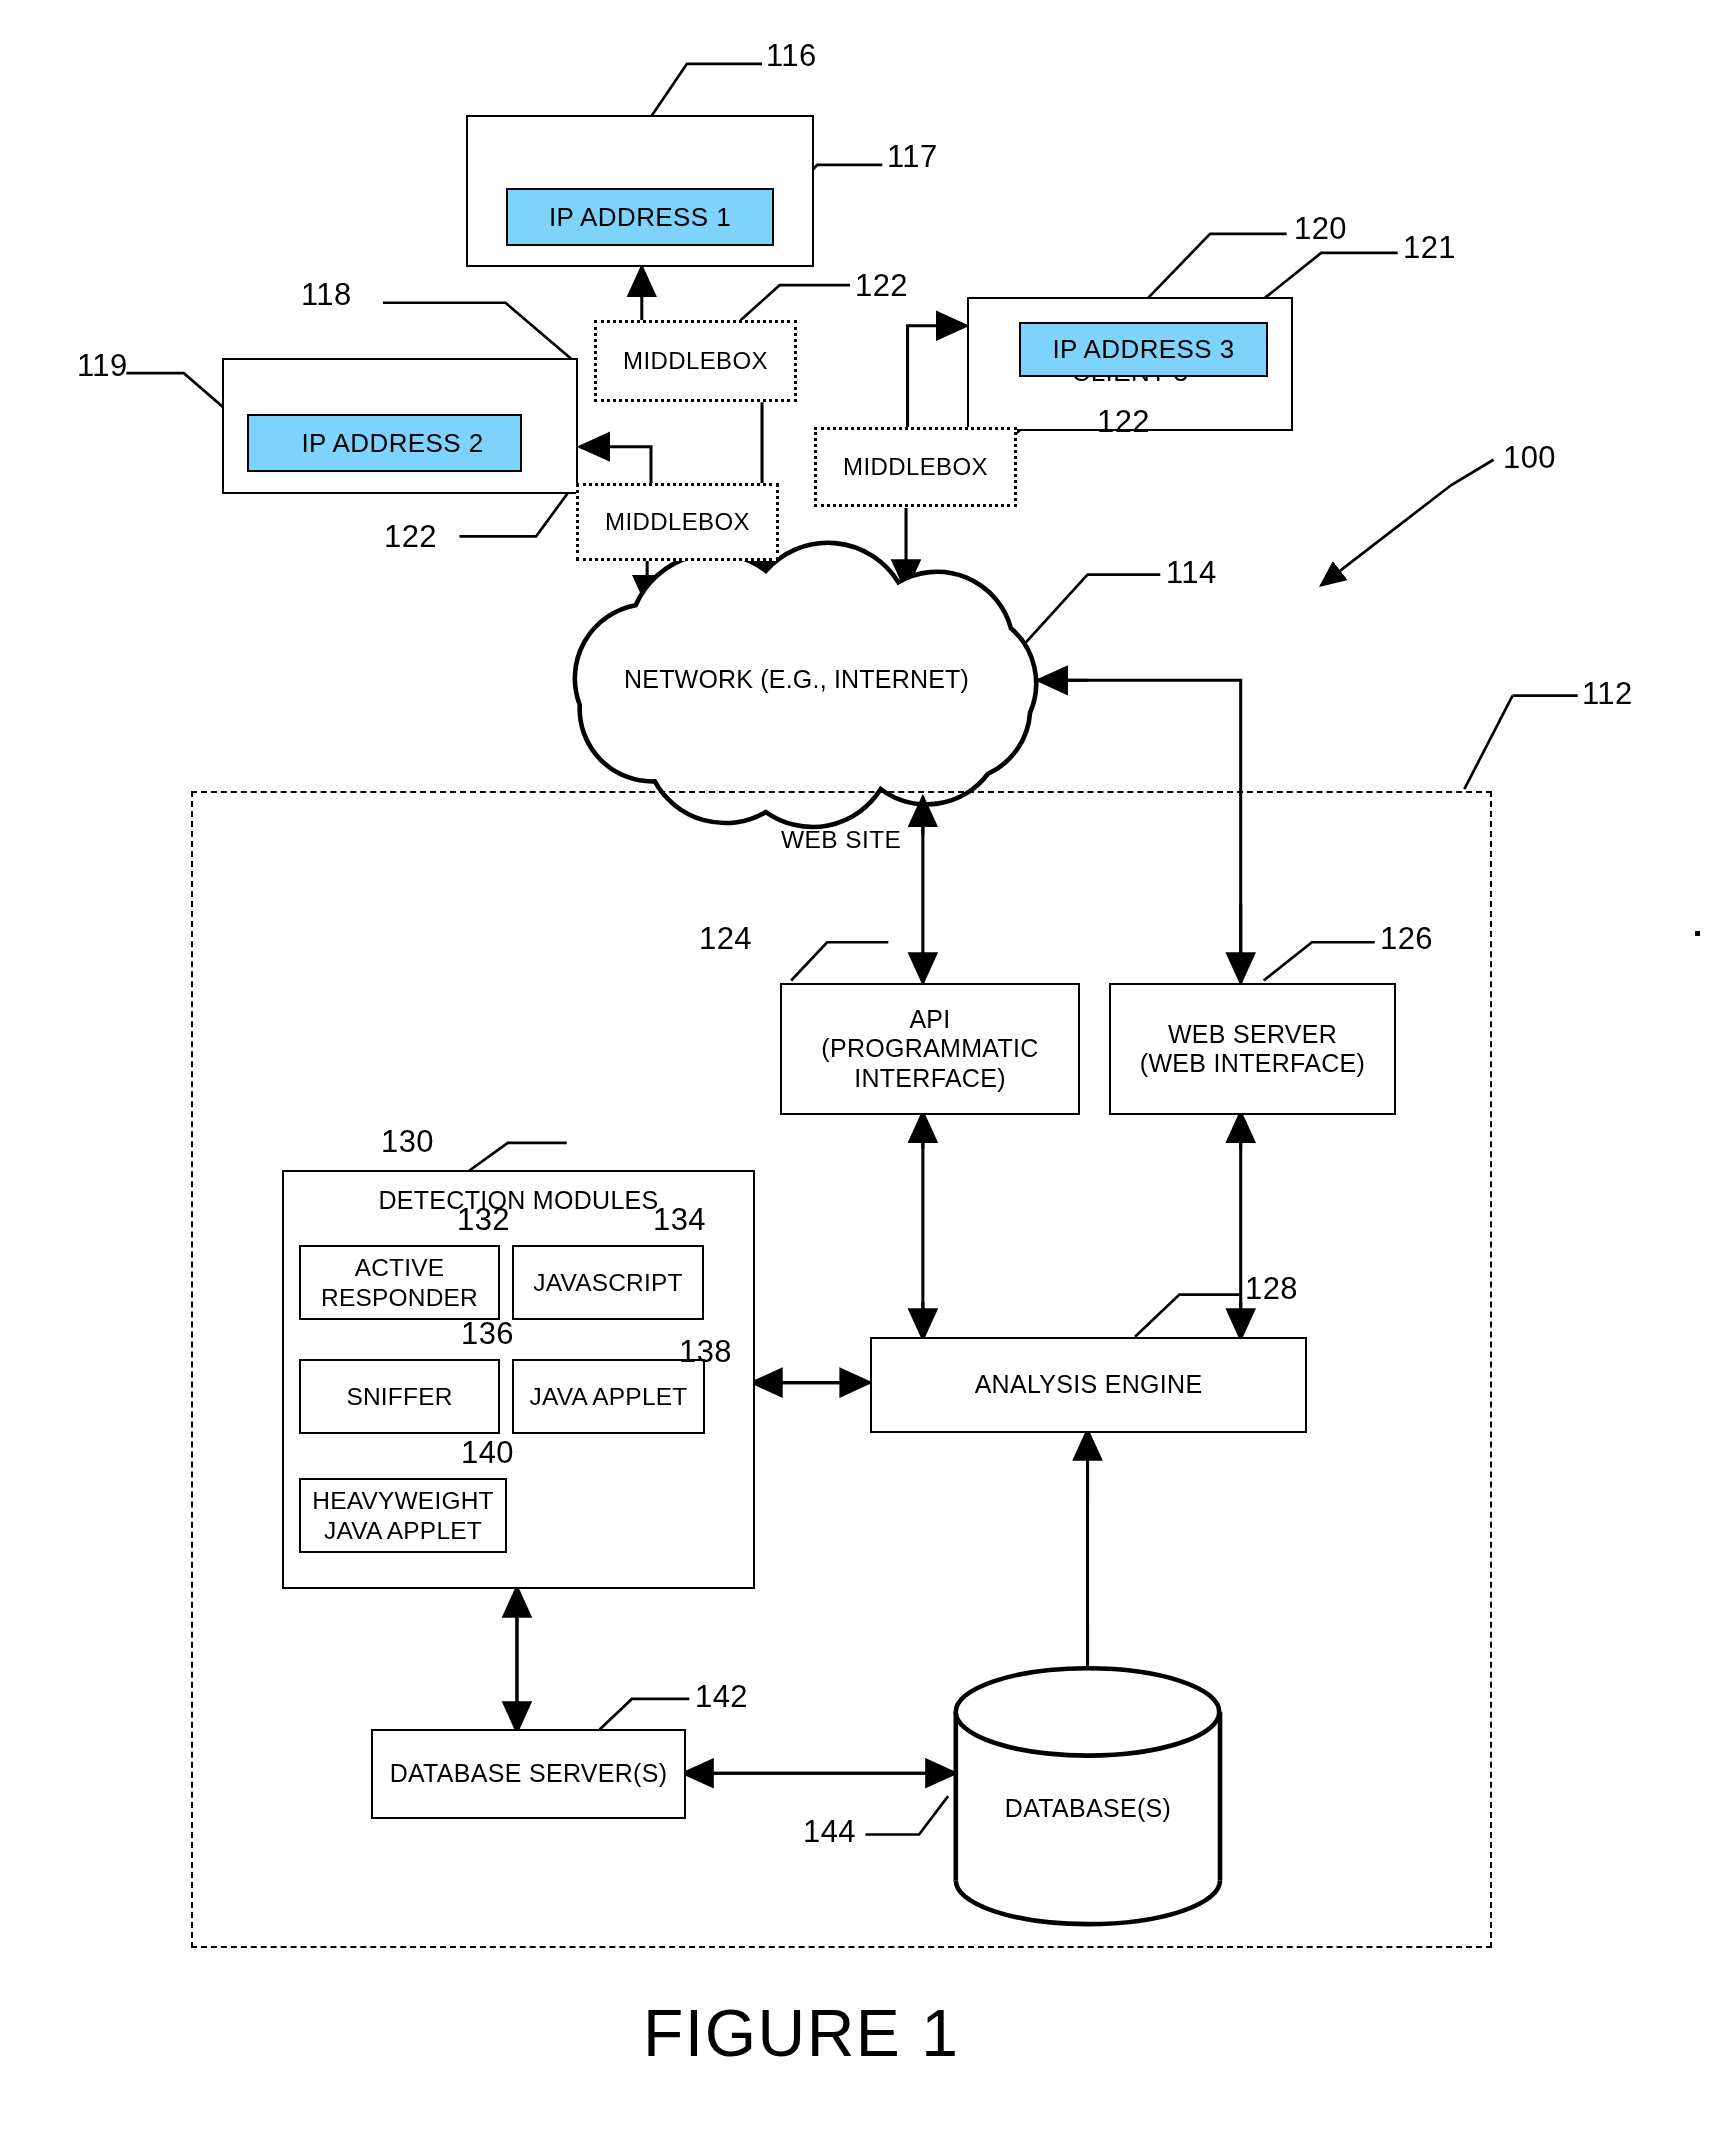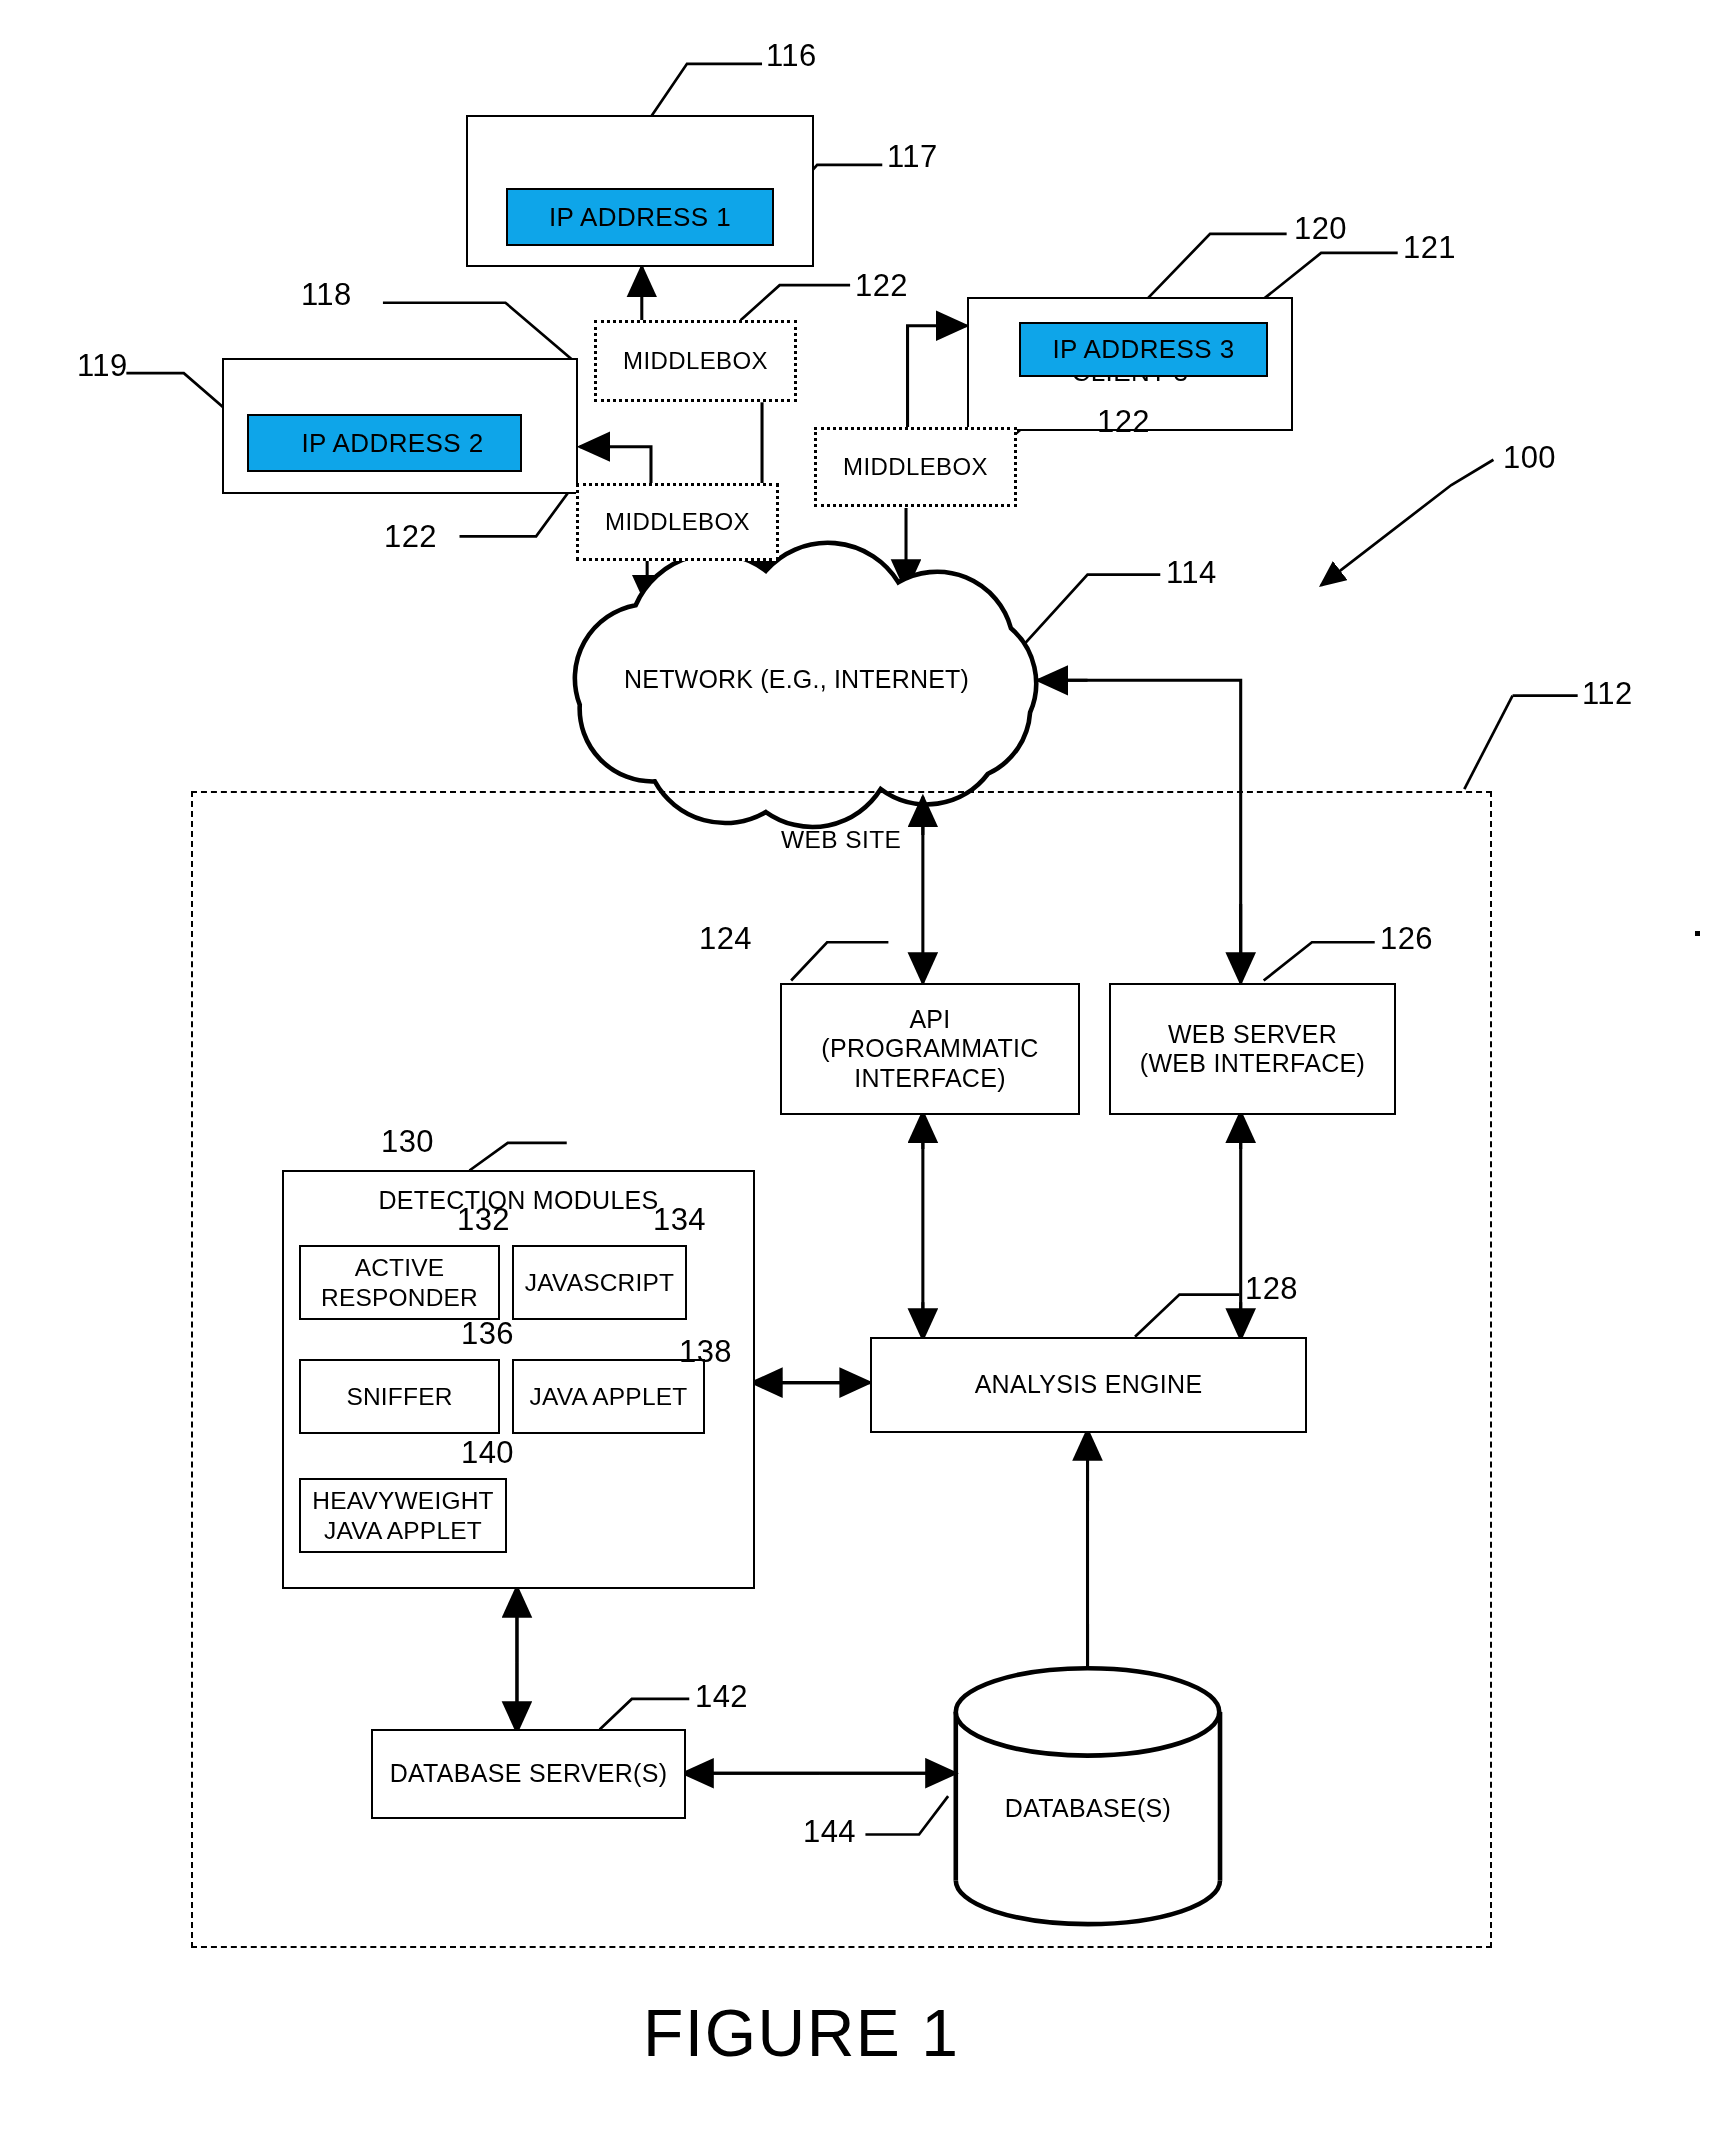--- a/index.html
+++ b/index.html
@@ -42,21 +42,21 @@
   .client-title{
     width:100%;
     text-align:center;
     font-size:26px;
     letter-spacing:0.4px;
   }
   .ip-box{
     position:absolute;
     box-sizing:border-box;
     border:2.3px solid #000;
-    background:#0ea5e9;
+    background:#7dd3fc;
     display:flex;
     align-items:center;
     justify-content:center;
     font-size:26px;
     letter-spacing:0.4px;
     z-index:4;
   }
   .middlebox{
     position:absolute;
     box-sizing:border-box;
@@ -347,21 +347,21 @@
     <span class="detmod-title">DETECTION MODULES</span>
   </div>
   <div class="reftext" style="left:381px; top:1124px;">130</div>
 
   <div class="submod" style="left:299px; top:1245px; width:201px; height:75px; flex-direction:column;">
     <span>ACTIVE</span>
     <span>RESPONDER</span>
   </div>
   <div class="reftext" style="left:457px; top:1202px;">132</div>
 
-  <div class="submod" style="left:512px; top:1245px; width:175px; height:75px;">
+  <div class="submod" style="left:512px; top:1245px; width:192px; height:75px;">
     <span>JAVASCRIPT</span>
   </div>
   <div class="reftext" style="left:653px; top:1202px;">134</div>
 
   <div class="submod" style="left:299px; top:1359px; width:201px; height:75px;">
     <span>SNIFFER</span>
   </div>
   <div class="reftext" style="left:461px; top:1316px;">136</div>
 
   <div class="submod" style="left:512px; top:1359px; width:193px; height:75px;">

